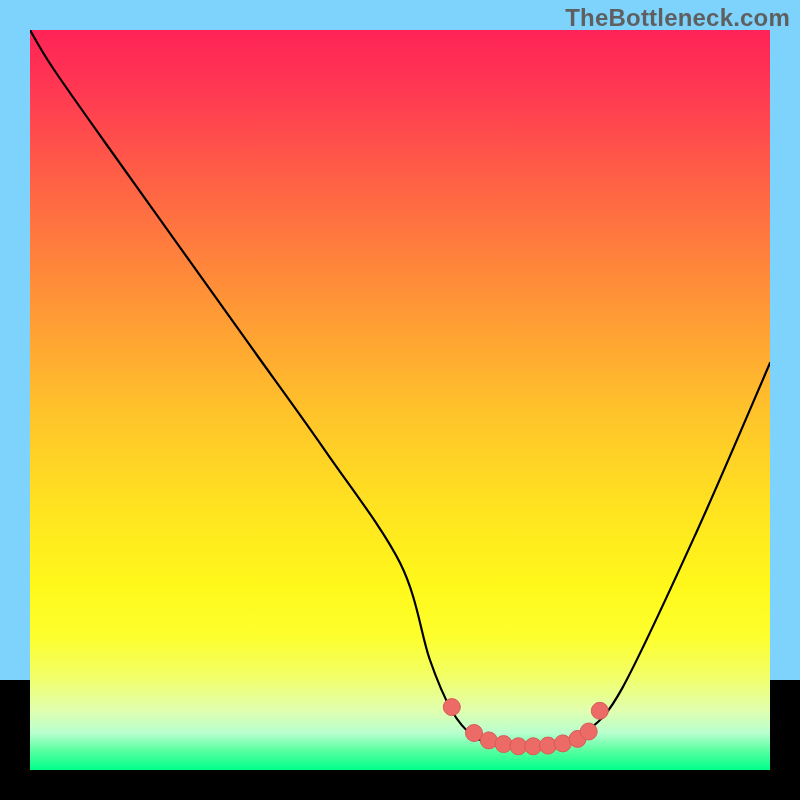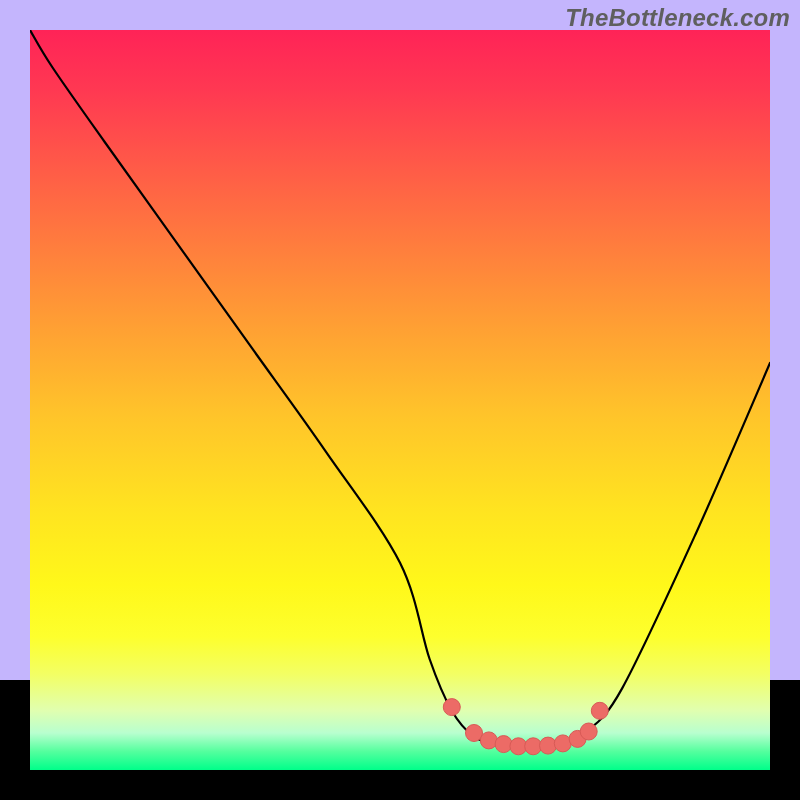--- a/index.html
+++ b/index.html
@@ -8,22 +8,21 @@
     width: 800px;
     height: 800px;
     background: #000;
     overflow: hidden;
     font-family: Arial, Helvetica, sans-serif;
   }
   .outer {
     position: relative;
     width: 800px;
     height: 680px;
-    background: #c4b5fd;
-    font-style: italic;
+    background: #7dd3fc;
   }
   .watermark {
     position: absolute;
     top: 4px;
     right: 10px;
     font-size: 24px;
     font-weight: bold;
     color: #5f5f5f;
     letter-spacing: 0.2px;
     z-index: 10;

